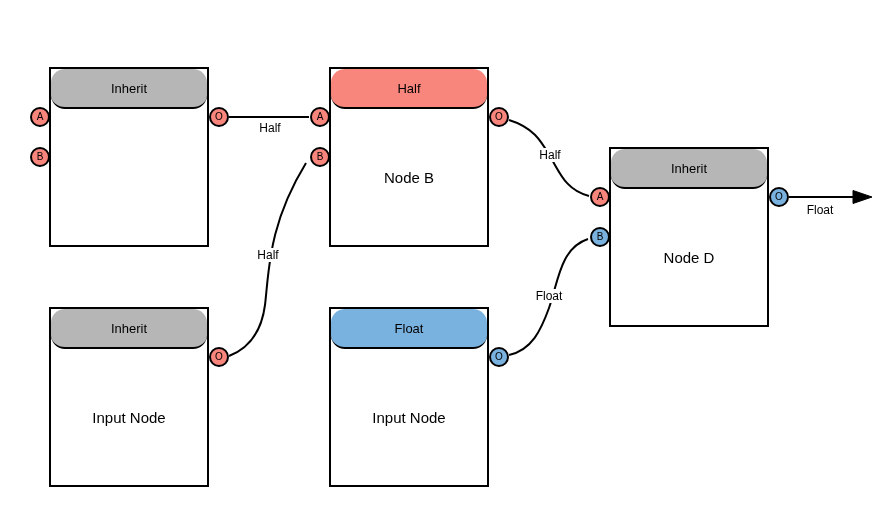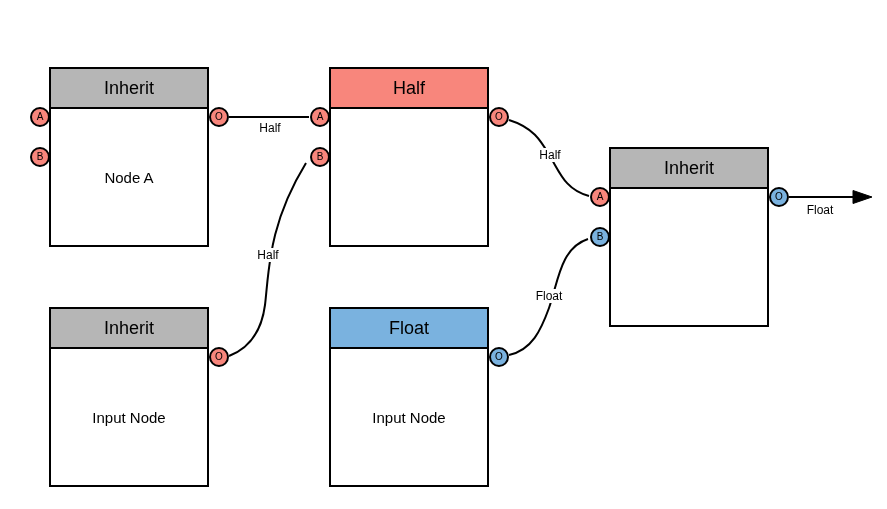--- a/index.html
+++ b/index.html
@@ -15,21 +15,22 @@
     position:absolute;transform:translate(-50%,-50%);
     font-size:16px;white-space:nowrap;
   }
   .node{
     position:absolute;width:160px;height:180px;box-sizing:border-box;
     border:2px solid var(--stroke,#000);background:#fff;
   }
   .hdr{
     height:40px;box-sizing:border-box;border-bottom:2px solid var(--stroke,#000);
     display:flex;align-items:center;justify-content:center;
-    font-size:18px;
+    font-size:13px;
+    border-radius:14px;
   }
   .hdr-gray{background:var(--gray,#B6B6B6);}
   .hdr-salmon{background:var(--salmon,#F8867C);}
   .hdr-blue{background:var(--blue,#7AB2DF);}
   .body{
     height:136px;display:flex;align-items:center;justify-content:center;
     font-size:15px;
   }
   .port{
     position:absolute;width:20px;height:20px;box-sizing:border-box;
@@ -58,35 +59,36 @@
     <path d="M 229 356 C 252 347, 262 328, 265 305 C 269 272, 268 225, 306 163"></path>
     <path d="M 509 120 C 535 128, 542 143, 551 158 C 560 173, 566 190, 589 196"></path>
     <path d="M 509 355 C 532 350, 541 330, 549 308 C 558 283, 560 248, 588 239"></path>
     <line x1="789" y1="197" x2="856" y2="197"></line>
     <polygon points="853,190.5 872,197 853,203.5"></polygon>
   </svg>
 
 
   <div class="node" style="left:49px;top:67px">
     <div class="hdr hdr-gray">Inherit</div>
-    <div class="body">Node A</div>
     <div class="port port-salmon port-l row1">A</div>
     <div class="port port-salmon port-l row2">B</div>
     <div class="port port-salmon port-r row1">O</div>
   </div>
 
   <div class="node" style="left:329px;top:67px">
     <div class="hdr hdr-salmon">Half</div>
+    <div class="body">Node B</div>
     <div class="port port-salmon port-l row1">A</div>
     <div class="port port-salmon port-l row2">B</div>
     <div class="port port-salmon port-r row1">O</div>
   </div>
 
   <div class="node" style="left:609px;top:147px">
     <div class="hdr hdr-gray">Inherit</div>
+    <div class="body">Node D</div>
     <div class="port port-salmon port-l row1">A</div>
     <div class="port port-blue port-l row2">B</div>
     <div class="port port-blue port-r row1">O</div>
   </div>
 
   <div class="node" style="left:49px;top:307px">
     <div class="hdr hdr-gray">Inherit</div>
     <div class="body">Input Node</div>
     <div class="port port-salmon port-r row1">O</div>
   </div>

